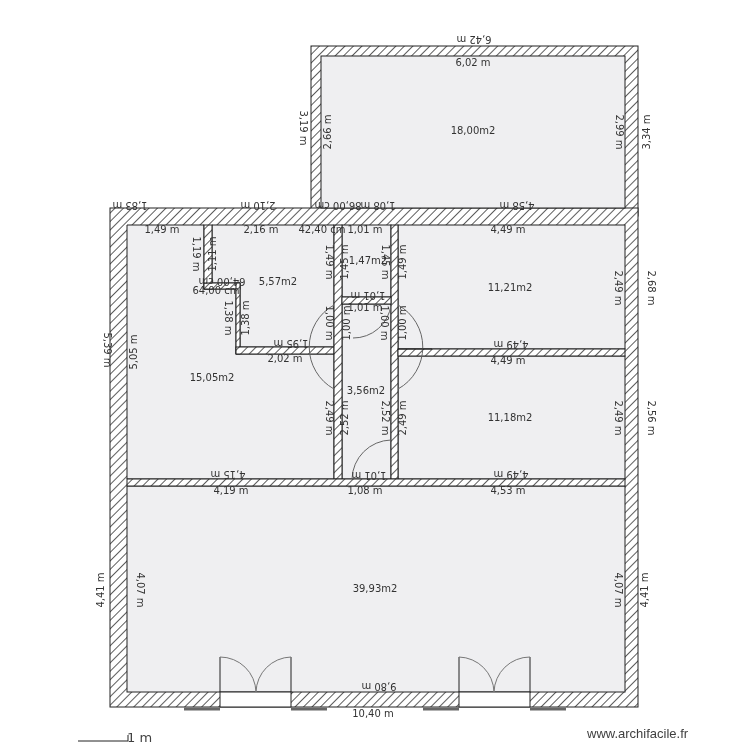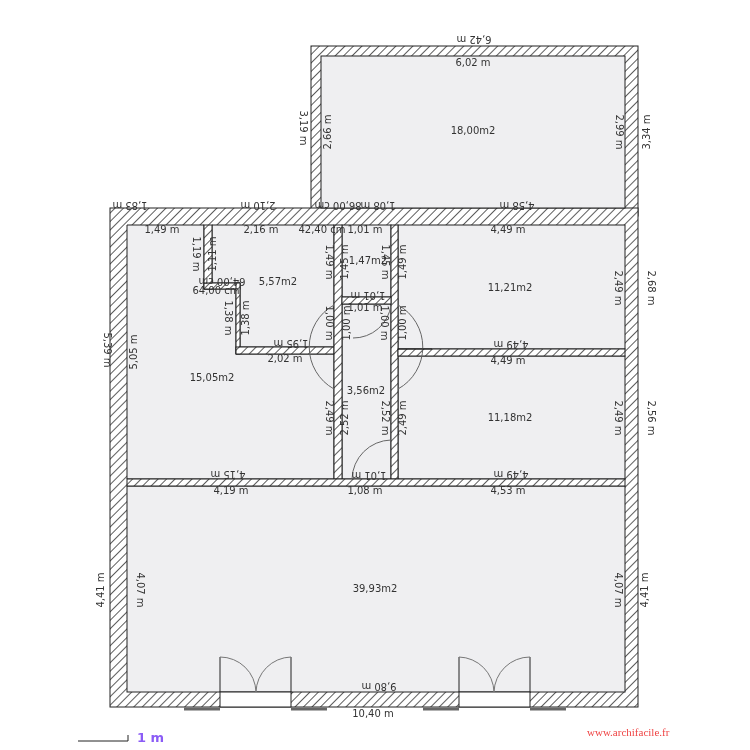--- a/index.html
+++ b/index.html
@@ -1,21 +1,21 @@
 <!DOCTYPE html>
 <html><head>
 <meta charset="utf-8">
 <style>
   html,body{margin:0;padding:0;background:#ffffff;}
   body{width:750px;height:750px;position:relative;overflow:hidden;font-family:"DejaVu Sans",sans-serif;}
   #plan{position:absolute;left:0;top:0;width:750px;height:750px;}
   .lbl{font-family:"DejaVu Sans",sans-serif;font-size:10px;fill:#333;}
   .area{font-family:"DejaVu Sans",sans-serif;font-size:10px;fill:#333;}
-  .wm{position:absolute;left:587px;top:726px;font-family:Liberation Serif, serif;font-size:11px;color:#ef4444;}
-  .scale-lbl{position:absolute;left:137px;top:730px;font-family:"DejaVu Sans",sans-serif;font-size:13px;color:#8b5cf6;font-weight:bold;}
+  .wm{position:absolute;left:587px;top:726px;font-family:Liberation Sans, sans-serif;font-size:13px;color:#404040;}
+  .scale-lbl{position:absolute;left:127px;top:730px;font-family:"DejaVu Sans",sans-serif;font-size:13px;color:#404040;}
 </style>
 </head>
 <body>
 
 <svg id="plan" viewBox="0 0 750 750" xmlns="http://www.w3.org/2000/svg">
   <defs>
     <pattern id="hatch" patternUnits="userSpaceOnUse" width="6" height="6" patternTransform="rotate(45)">
       <rect width="6" height="6" fill="#ffffff"></rect>
       <line x1="0" y1="0" x2="0" y2="6" stroke="#333" stroke-width="1.6"></line>
     </pattern>

